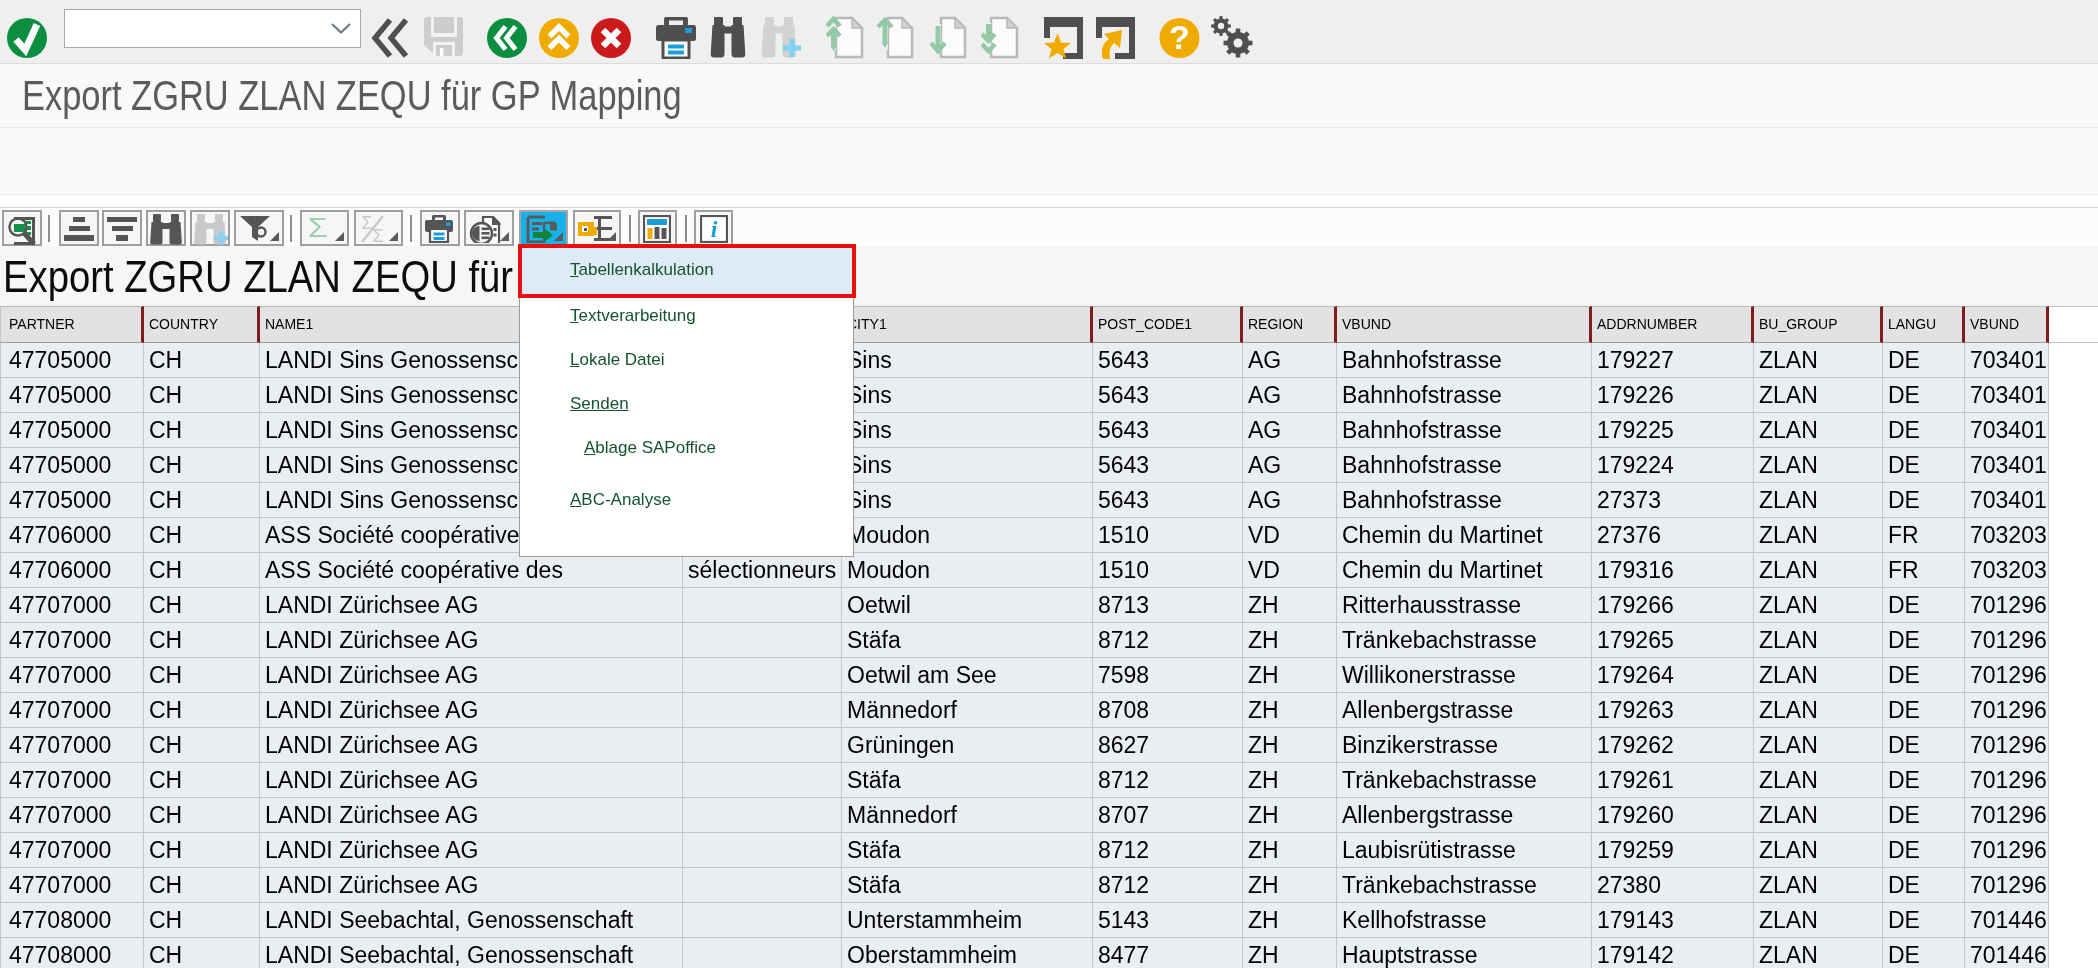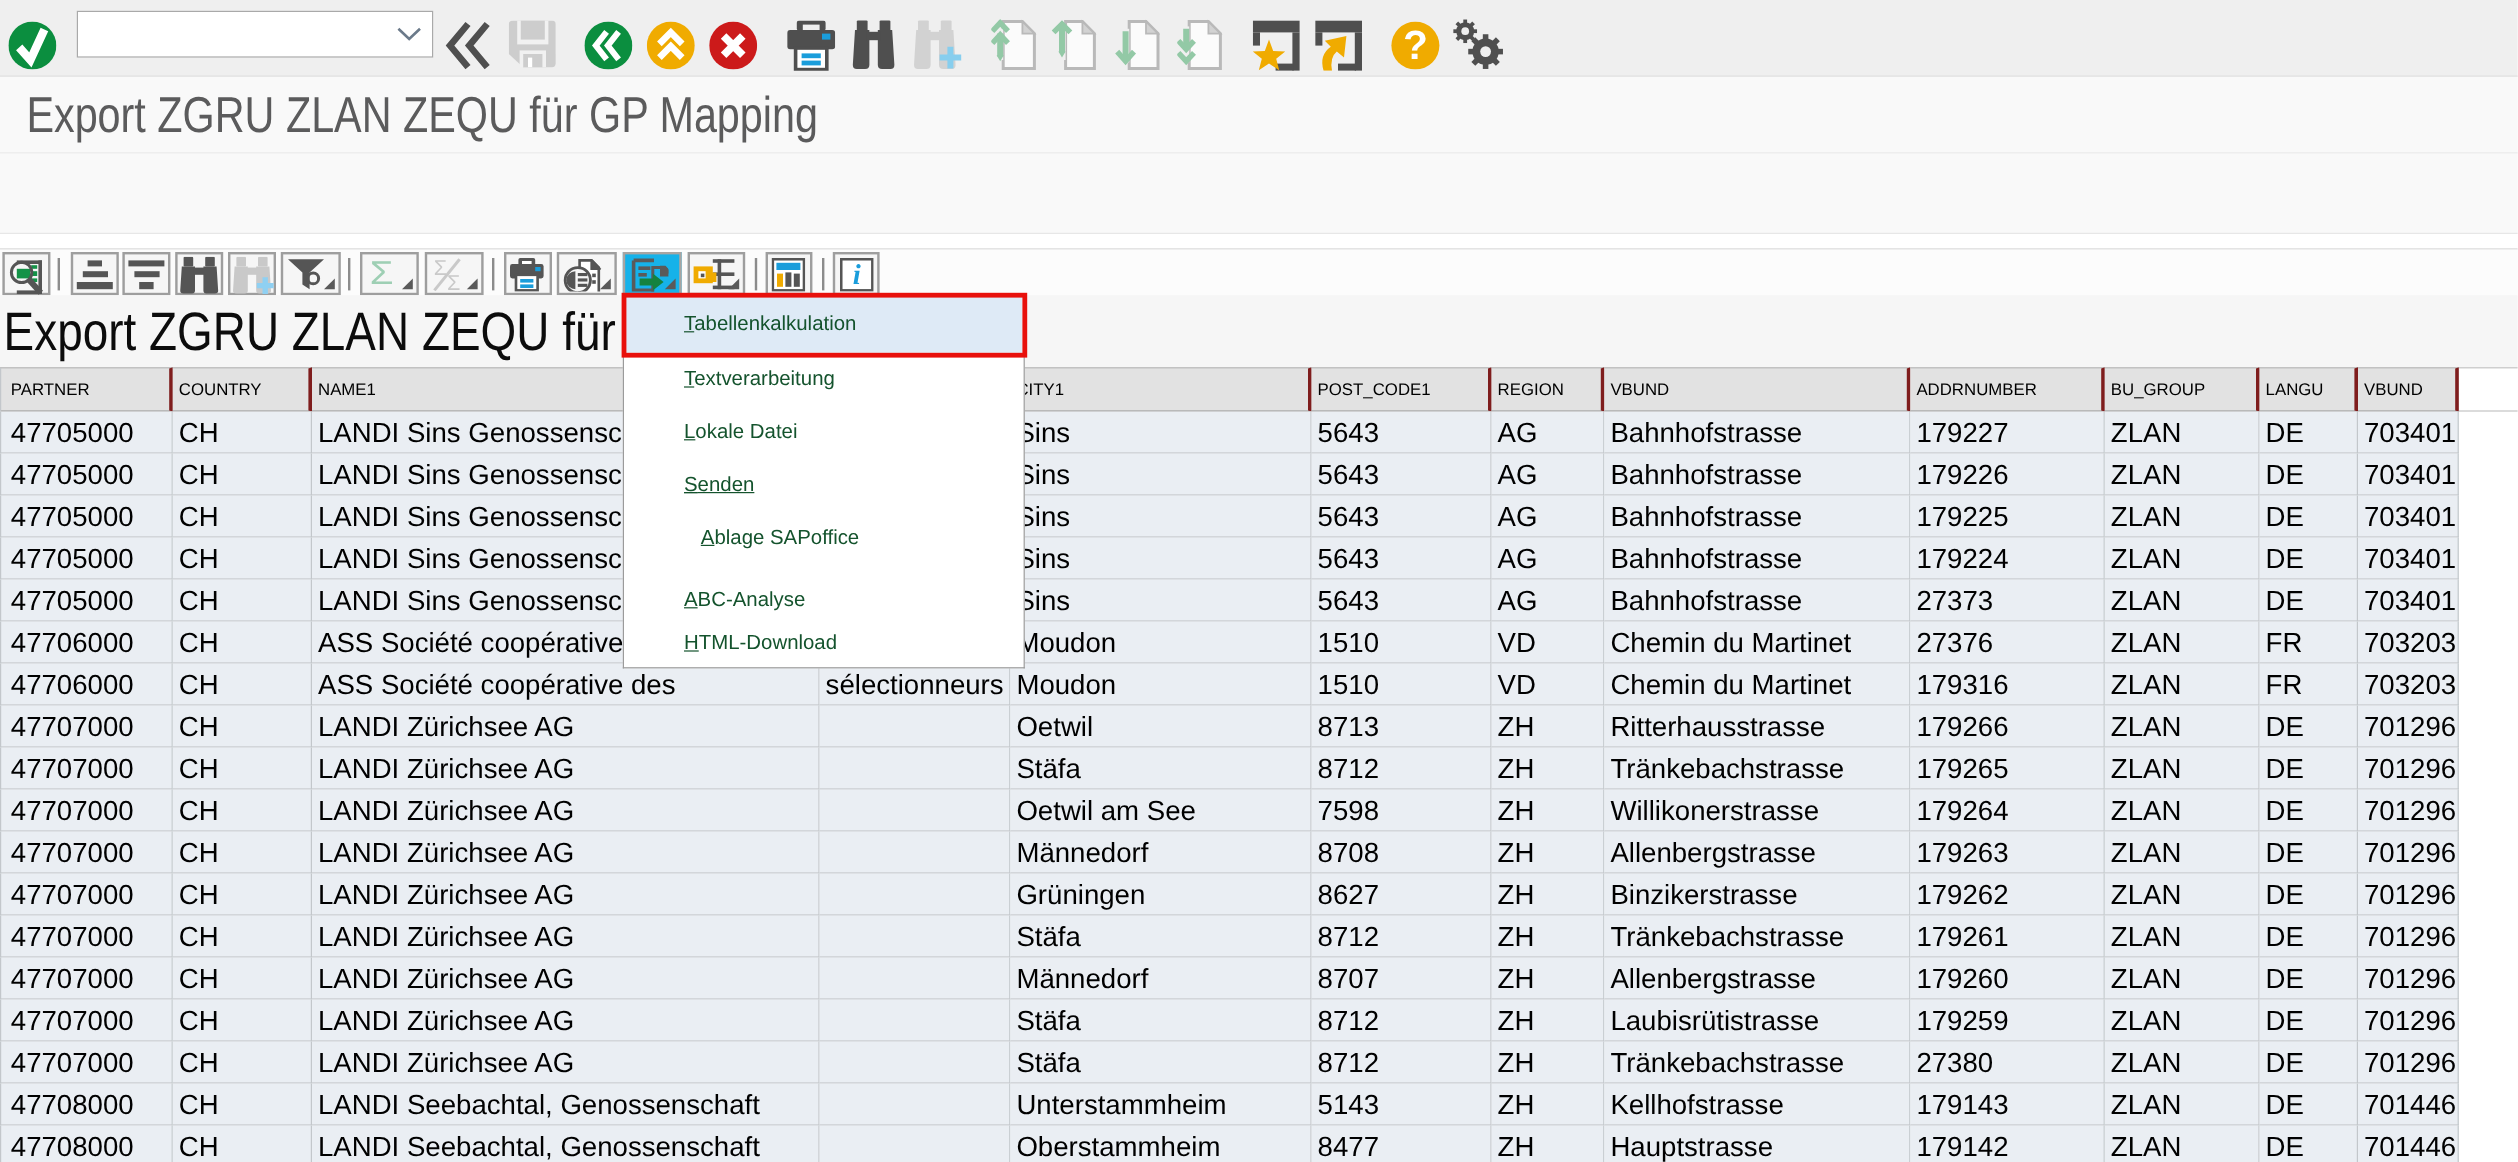--- a/index.html
+++ b/index.html
@@ -450,21 +450,20 @@
       </tr>
 </tbody>
   </table>
 <div id="menu">
 <div class="mi" style="top:0px;height:48px;line-height:48px;background:#deeaf6;"><u>T</u>abellenkalkulation</div>
 <div class="mi" style="top:48px;height:44px;line-height:44px;"><u>T</u>extverarbeitung</div>
 <div class="mi" style="top:92px;height:44px;line-height:44px;"><u>L</u>okale Datei</div>
 <div class="mi" style="top:136px;height:44px;line-height:44px;text-decoration:underline;"><u>S</u>enden</div>
 <div class="mi" style="top:180px;height:44px;line-height:44px;margin-left:14px;"><u>A</u>blage SAPoffice</div>
 <div class="mi" style="top:232px;height:44px;line-height:44px;"><u>A</u>BC-Analyse</div>
-<div class="mi" style="top:268px;height:44px;line-height:44px;"><u>H</u>TML-Download</div>
 </div>
 <div id="redrect"></div>
 <svg width="40" height="40" style="position:absolute;left:7px;top:18px;z-index:3">
     <circle cx="20" cy="20" r="20" fill="#0b8e3f"></circle>
     <path d="M9 21.5 L18.3 32 L30 6.5" stroke="#fff" stroke-width="7" fill="none"></path>
   </svg>
 <div style="position:absolute;left:64px;top:9px;width:297px;height:39px;background:#fff;border:1px solid #a9a9a9"></div>
 <svg width="22" height="13" style="position:absolute;left:330px;top:22px;z-index:3">
     <path d="M2 2 L11 10.5 L20 2" stroke="#6b7a8a" stroke-width="2.2" fill="none"></path>
   </svg>

